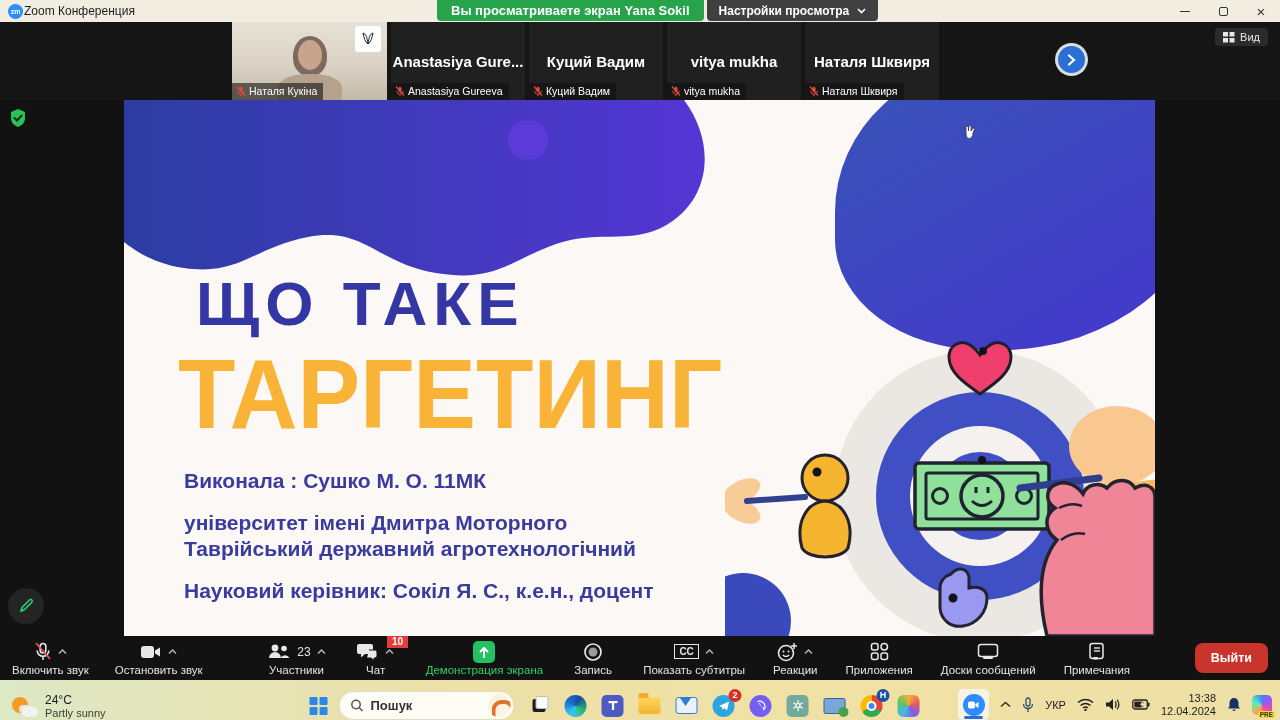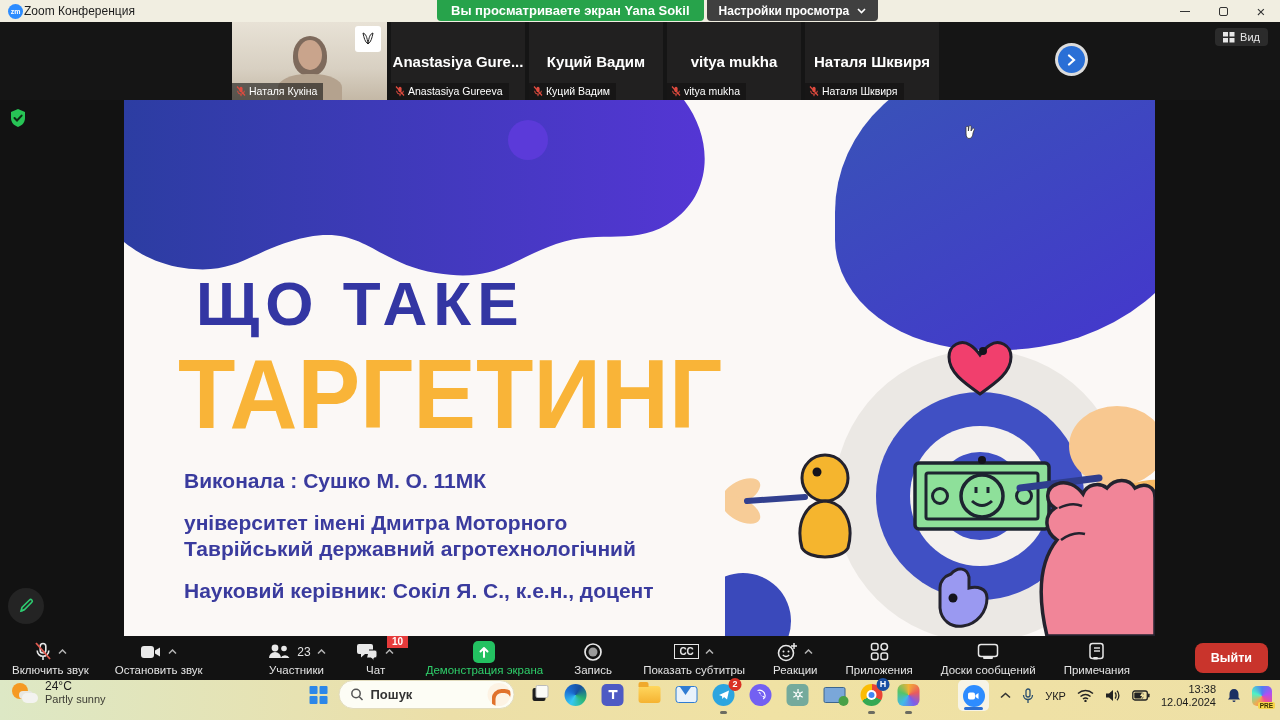--- a/index.html
+++ b/index.html
@@ -81,21 +81,21 @@
   .count { color:#e4e4e4; font-size:12px; }
   .badge-red { position:absolute; top:-5px; right:-14px; background:#e63b3b; color:#fff; font-size:10px; font-weight:bold;
                border-radius:0; padding:0.5px 5px; }
   .share-ic { width:22px; height:22px; background:#23c161; border-radius:5px; display:flex; align-items:center; justify-content:center; }
   .cc-ic { border:1.7px solid #e6e6e6; border-radius:0; color:#e6e6e6; font-size:10px; font-weight:bold; padding:1px 4px; }
   .leave-btn { margin-left:auto; background:#c9342c; color:#fff; font-size:12.5px; font-weight:bold; border:none;
                border-radius:8px; padding:8px 16px; cursor:pointer; }
 
   
   .taskbar { height:40px; background:linear-gradient(90deg,#dde8c5 0%,#ecdfa8 35%,#f0e2a4 60%,#eee0a6 100%);
-             display:flex; align-items:flex-start; position:relative; flex:0 0 40px; }
+             display:flex; align-items:flex-end; position:relative; flex:0 0 40px; }
   .weather { display:flex; align-items:center; gap:7px; padding-left:12px; cursor:pointer; }
   .w-icon { position:relative; width:26px; height:24px; }
   .w-sun { position:absolute; left:0; top:2px; width:16px; height:16px; border-radius:50%; background:#f59a23; }
   .w-cloud { position:absolute; right:0; bottom:2px; width:16px; height:10px; border-radius:8px; background:#f3f3f0; box-shadow:-4px -3px 0 -1px #e8e8e2; }
   .w-temp { font-size:12px; color:#1c1c1c; line-height:13px; }
   .w-cond { font-size:11px; color:#3c3c34; line-height:13px; }
   .tk-center { position:absolute; left:50%; transform:translateX(-54%); display:flex; align-items:center; gap:11px; }
   .start { width:18px; height:18px; display:grid; grid-template-columns:8px 8px; grid-template-rows:8px 8px; gap:2px; cursor:pointer; }
   .start i { background:#2c87e8; border-radius:1px; }
   .search-pill { width:176px; height:29px; background:#fdfdf5; border:1px solid #e2dcbe; border-radius:15px;

